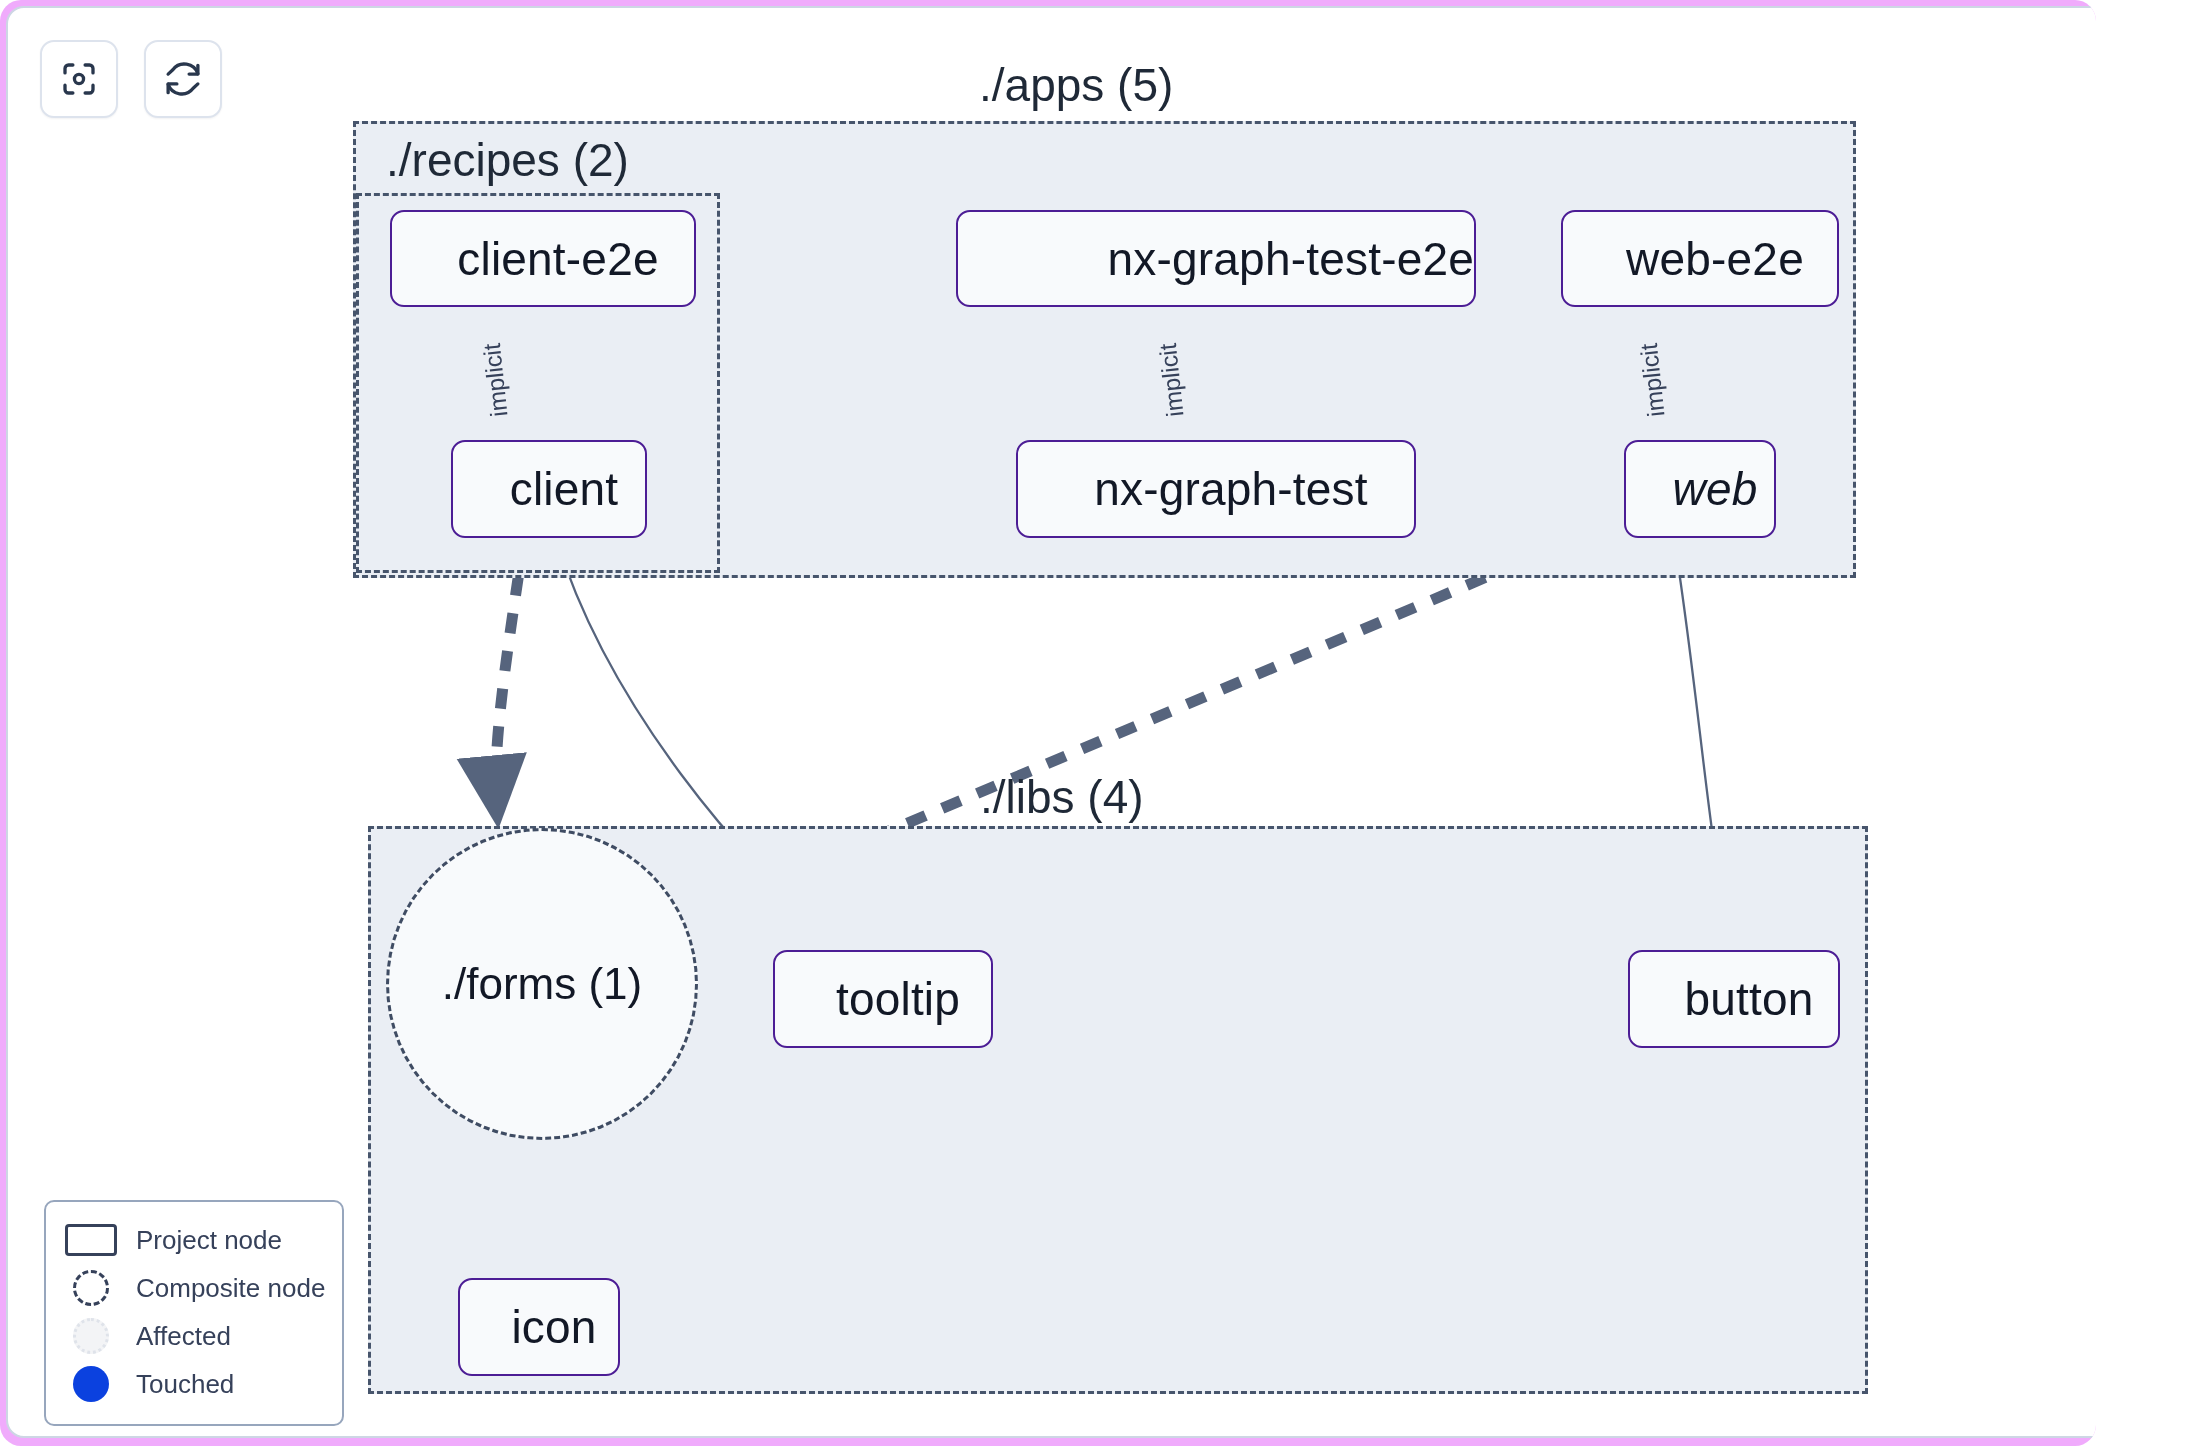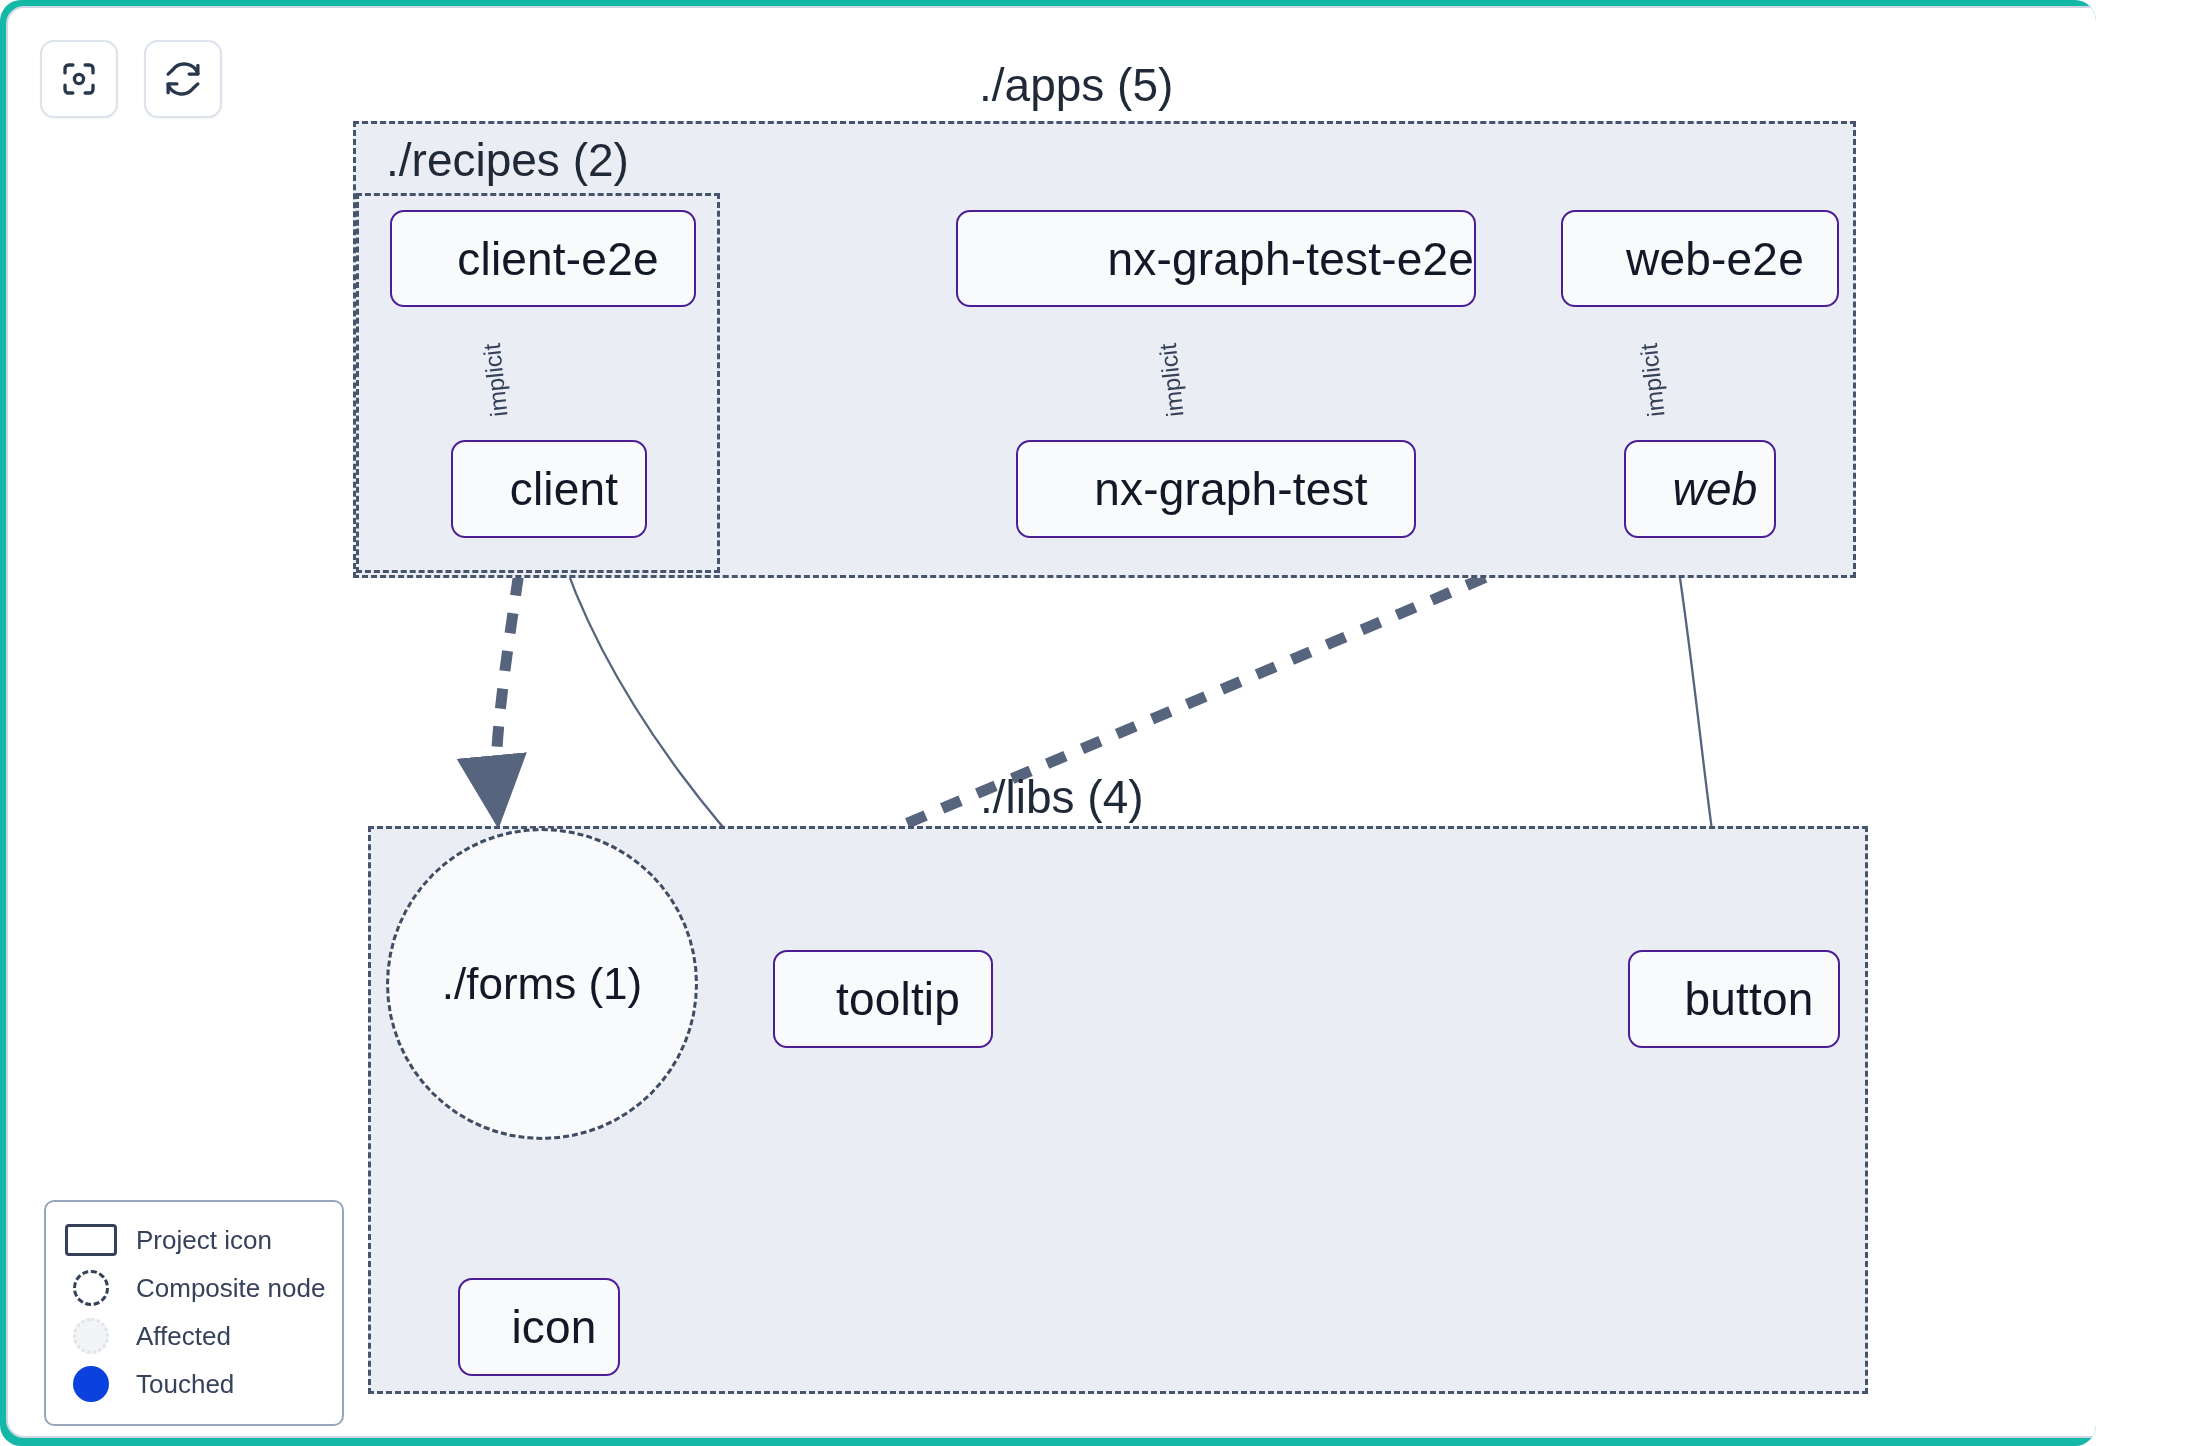--- a/index.html
+++ b/index.html
@@ -5,21 +5,21 @@
   html, body {
     margin: 0;
     padding: 0;
     background: #ffffff;
     font-family: "Liberation Sans", sans-serif;
   }
   #root {
     position: relative;
     width: 2096px;
     height: 1446px;
-    background: #14b8a6;
+    background: #f0abfc;
     overflow: hidden;
     border-radius: 21px;
   }
   
   .graph-card {
     position: absolute;
     left: 6px;
     top: 6px;
     width: 2186px;
     height: 1432px;
@@ -280,21 +280,21 @@
           </svg>
         </span>
       </div>
     </div>
 
     <div class="legend">
       <div class="legend-row">
         <span class="legend-swatch">
           <span class="sw-rect"></span>
         </span>
-        <span class="legend-label">Project icon</span>
+        <span class="legend-label">Project node</span>
       </div>
       <div class="legend-row">
         <span class="legend-swatch">
           <span class="sw-dashed-circle"></span>
         </span>
         <span class="legend-label">Composite node</span>
       </div>
       <div class="legend-row">
         <span class="legend-swatch">
           <span class="sw-affected-circle"></span>

